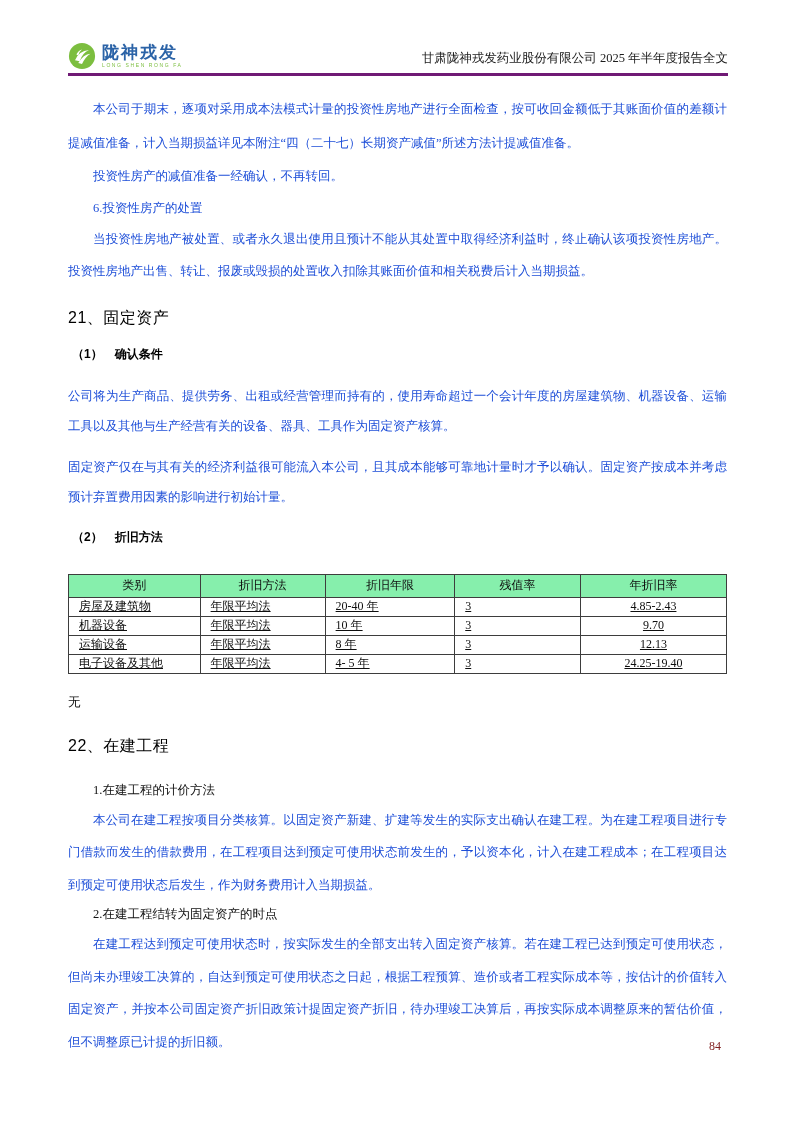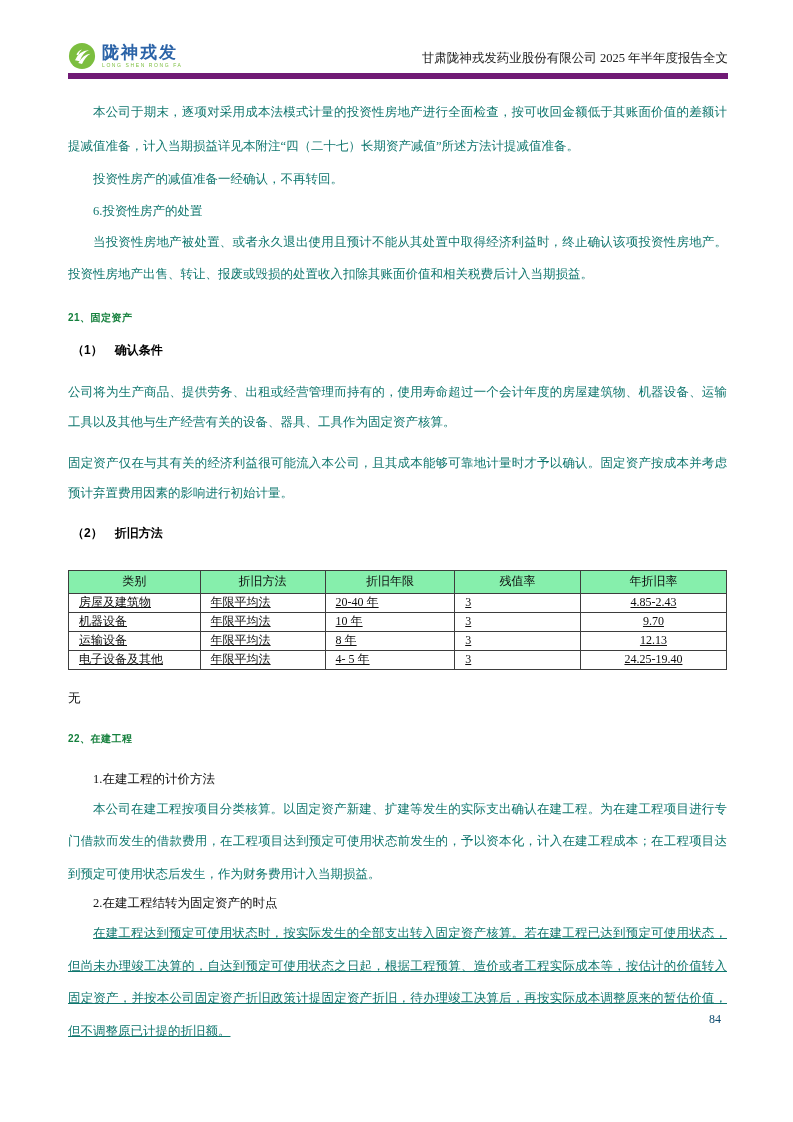--- a/index.html
+++ b/index.html
@@ -5,51 +5,51 @@
   html,body { margin:0; padding:0; background:#888; }
   .page {
     width:793px; height:1122px; background:#ffffff; margin:0 auto;
     position:relative; overflow:hidden;
     font-family:"Liberation Serif","DejaVu Serif",serif;
     color:#111;
   }
   
   .header {
     margin:0 65px 0 68px; padding-top:42px;
-    border-bottom:6px solid #701a75;
+    border-bottom:3px solid #701a75;
     display:flex; justify-content:space-between; align-items:flex-end;
     padding-bottom:3px;
   }
   .logo-block { display:flex; align-items:center; gap:6px; }
   .logo-circle { width:28px; height:28px; flex:0 0 auto; }
   .brand { display:flex; flex-direction:column; line-height:1; }
   .brand-cn {
     font-size:17px; font-weight:bold; color:#2B63A7; letter-spacing:2px;
     font-family:"Liberation Sans","DejaVu Sans",sans-serif;
   }
   .brand-en {
     font-size:5px; color:#7CBE3F; letter-spacing:1.6px; margin-top:2px;
     font-family:"Liberation Sans","DejaVu Sans",sans-serif;
   }
   .doc-title { font-size:12.5px; color:#1c1c1c; padding-bottom:3px; }
 
   
   .content { padding:0 66px 0 68px; }
   p { margin:0; }
-  .p-just { font-size:12.5px; text-align:justify; color:#0f766e; }
+  .p-just { font-size:12.5px; text-align:justify; color:#1d4ed8; }
   .lh34 { line-height:34px; }
   .lh32 { line-height:32.5px; }
   .lh25 { line-height:30px; }
   .indent { text-indent:2em; }
   .mt16 { margin-top:16px; }
   .mt11 { margin-top:11px; }
   .mt18 { margin-top:18px; }
 
   .h-num {
-    font-size:10px; font-weight:bold; color:#15803d;
+    font-size:16px; font-weight:normal; color:#000000;
     font-family:"Liberation Sans","DejaVu Sans",sans-serif;
     letter-spacing:0.5px;
   }
   .h-sub {
     font-size:12px; font-weight:bold; color:#000; padding-left:4px;
     font-family:"Liberation Sans","DejaVu Sans",sans-serif;
   }
   .h21 { margin-top:20px; }
   .sub1 { margin-top:17px; }
   .sub2 { margin-top:17px; }
@@ -67,21 +67,21 @@
   .dep-table td {
     height:18px; border:1px solid #3d3d3d; padding:0 2px 0 10px;
     text-align:left; overflow:hidden; white-space:nowrap;text-decoration:underline;
   }
   .dep-table td.center { text-align:center; padding:0; }
 
   .none-note { font-size:12.5px; margin-top:18px; line-height:20px; }
 
   
   .page-number {
-    position:absolute; top:1012px; right:72px; font-size:12px; color:#0c4a6e;
+    position:absolute; top:1039px; right:72px; font-size:12px; color:#7f1d1d;
   }
 </style>
 </head>
 <body>
 
 <div class="page">
 
   <div class="header">
     <div class="logo-block">
       <svg class="logo-circle" viewBox="0 0 30 30" aria-hidden="true">
@@ -159,19 +159,19 @@
         </tr>
       </tbody>
     </table>
 
     <p class="none-note">无</p>
 
     <p class="h-num h22">22、在建工程</p>
     <p class="item-line" style="margin-top:22px;">1.在建工程的计价方法</p>
     <p class="p-just lh32 indent" style="margin-top:3px;">本公司在建工程按项目分类核算。以固定资产新建、扩建等发生的实际支出确认在建工程。为在建工程项目进行专门借款而发生的借款费用，在工程项目达到预定可使用状态前发生的，予以资本化，计入在建工程成本；在工程项目达到预定可使用状态后发生，作为财务费用计入当期损益。</p>
     <p class="item-line" style="margin-top:2px;">2.在建工程结转为固定资产的时点</p>
-    <p class="p-just lh32 indent" style="margin-top:3px;text-decoration:underline;">在建工程达到预定可使用状态时，按实际发生的全部支出转入固定资产核算。若在建工程已达到预定可使用状态，但尚未办理竣工决算的，自达到预定可使用状态之日起，根据工程预算、造价或者工程实际成本等，按估计的价值转入固定资产，并按本公司固定资产折旧政策计提固定资产折旧，待办理竣工决算后，再按实际成本调整原来的暂估价值，但不调整原已计提的折旧额。</p>
+    <p class="p-just lh32 indent" style="margin-top:3px;">在建工程达到预定可使用状态时，按实际发生的全部支出转入固定资产核算。若在建工程已达到预定可使用状态，但尚未办理竣工决算的，自达到预定可使用状态之日起，根据工程预算、造价或者工程实际成本等，按估计的价值转入固定资产，并按本公司固定资产折旧政策计提固定资产折旧，待办理竣工决算后，再按实际成本调整原来的暂估价值，但不调整原已计提的折旧额。</p>
 
   </div>
 
   <div class="page-number">84</div>
 
 </div>
 
 </body></html>

